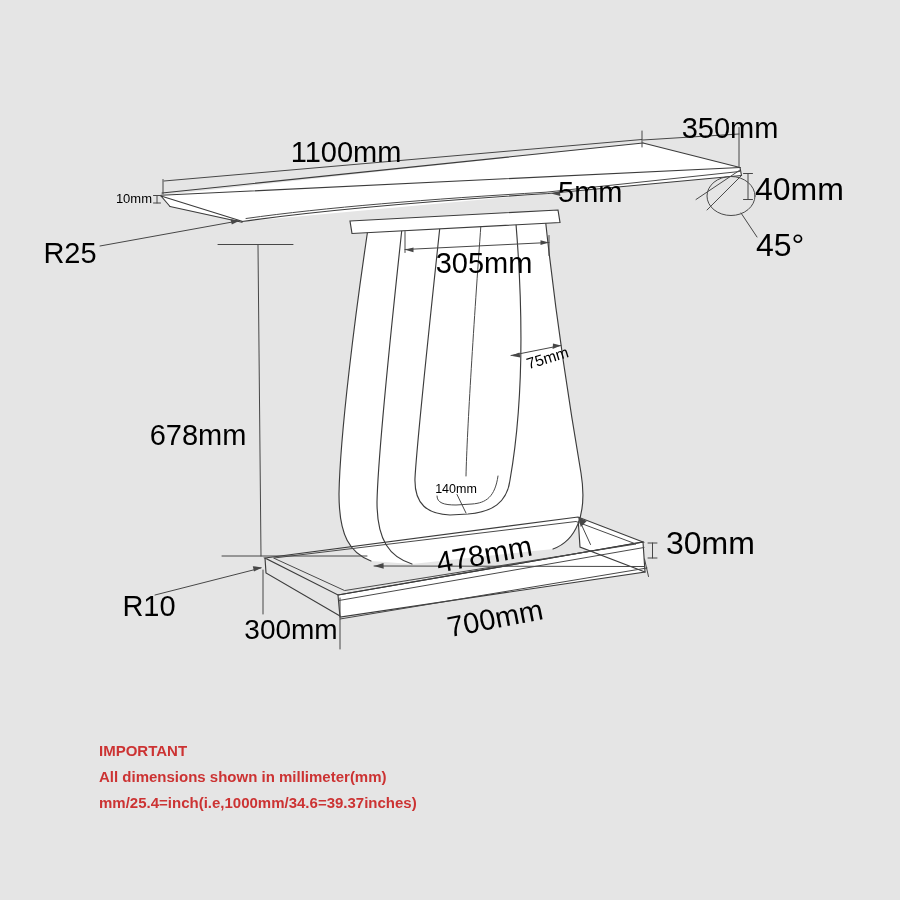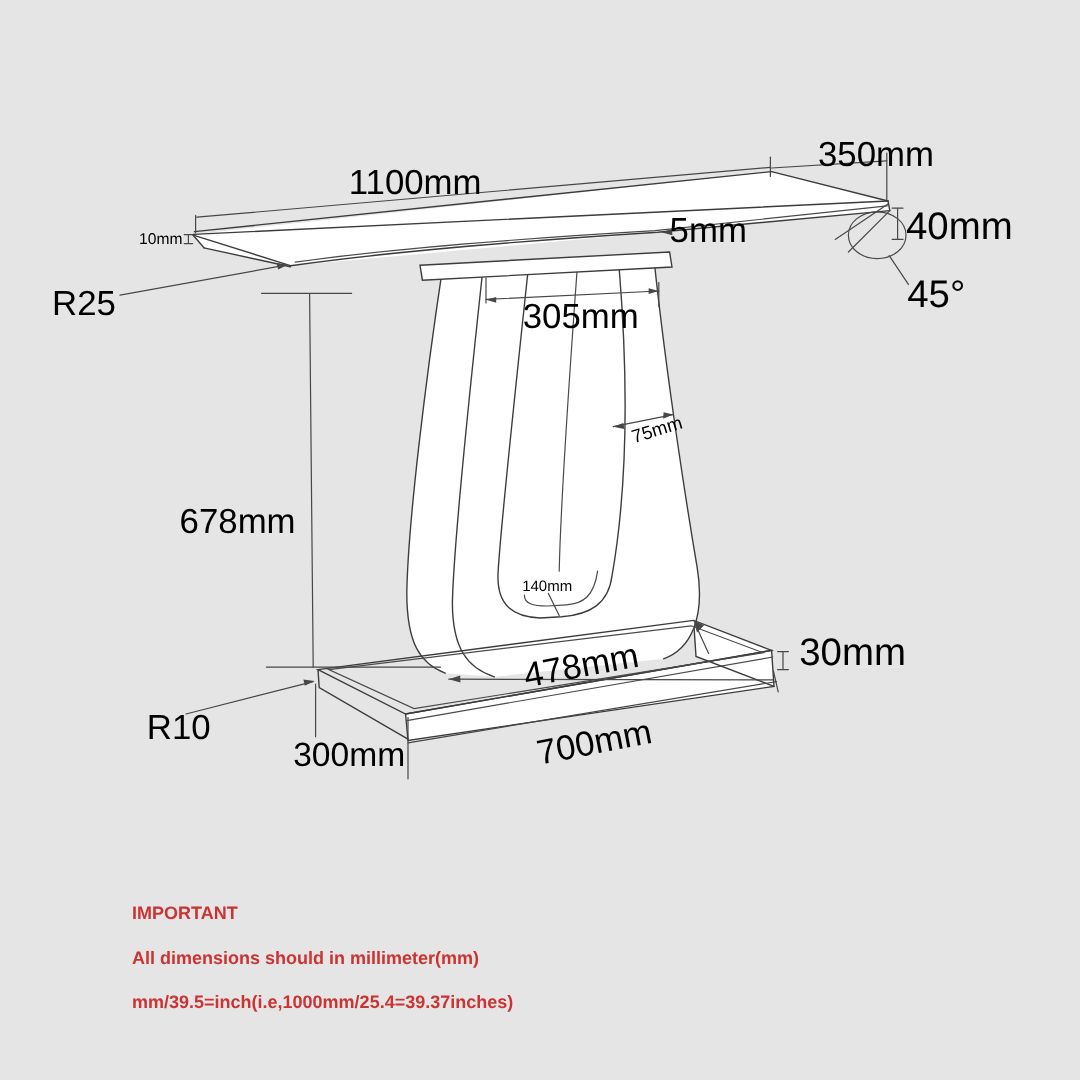--- a/index.html
+++ b/index.html
@@ -13,21 +13,21 @@
   .arrow{fill:#474747;stroke:none;}
   text{fill:#000000;font-family:"Liberation Sans", sans-serif;}
   .lbl{font-size:29px;}
   .lbl-lg{font-size:32px;}
   .lbl-sm{font-size:13px;}
   .lbl-xs{font-size:12.5px;}
   .lbl-75{font-size:15.5px;}
   .lbl-300{font-size:28px;}
   #notes{position:absolute;left:98px;top:737px;color:#cc3333;font-weight:bold;
          font-size:15px;line-height:25px;}
-  #notes p{margin:12px;}
+  #notes p{margin:1px;}
 </style>
 </head>
 <body>
 
 <div id="stage">
 <svg width="900" height="900" viewBox="0 0 900 900">
 
   <g>
     <path class="whitefill" d="M338,595 L643,542 L645,572 L340,617 Z"></path>
     <path class="whitefill" d="M578,517 L643,542 L645,572 L580,547 Z"></path>
@@ -142,16 +142,16 @@
     <text class="lbl" x="486" y="564" text-anchor="middle" transform="rotate(-10.5 486 564)">478mm</text>
     <text class="lbl-lg" x="666" y="554" text-anchor="start">30mm</text>
     <text class="lbl" x="149" y="616" text-anchor="middle">R10</text>
     <text class="lbl-300" x="291" y="638.5" text-anchor="middle">300mm</text>
     <text class="lbl" x="497" y="628" text-anchor="middle" transform="rotate(-11 497 628)">700mm</text>
   </g>
 </svg>
 
   <div id="notes">
     <p>IMPORTANT</p>
-    <p>All dimensions should in millimeter(mm)</p>
-    <p>mm/39.5=inch(i.e,1000mm/25.4=39.37inches)</p>
+    <p>All dimensions shown in millimeter(mm)</p>
+    <p>mm/25.4=inch(i.e,1000mm/34.6=39.37inches)</p>
   </div>
 </div>
 
 </body></html>

